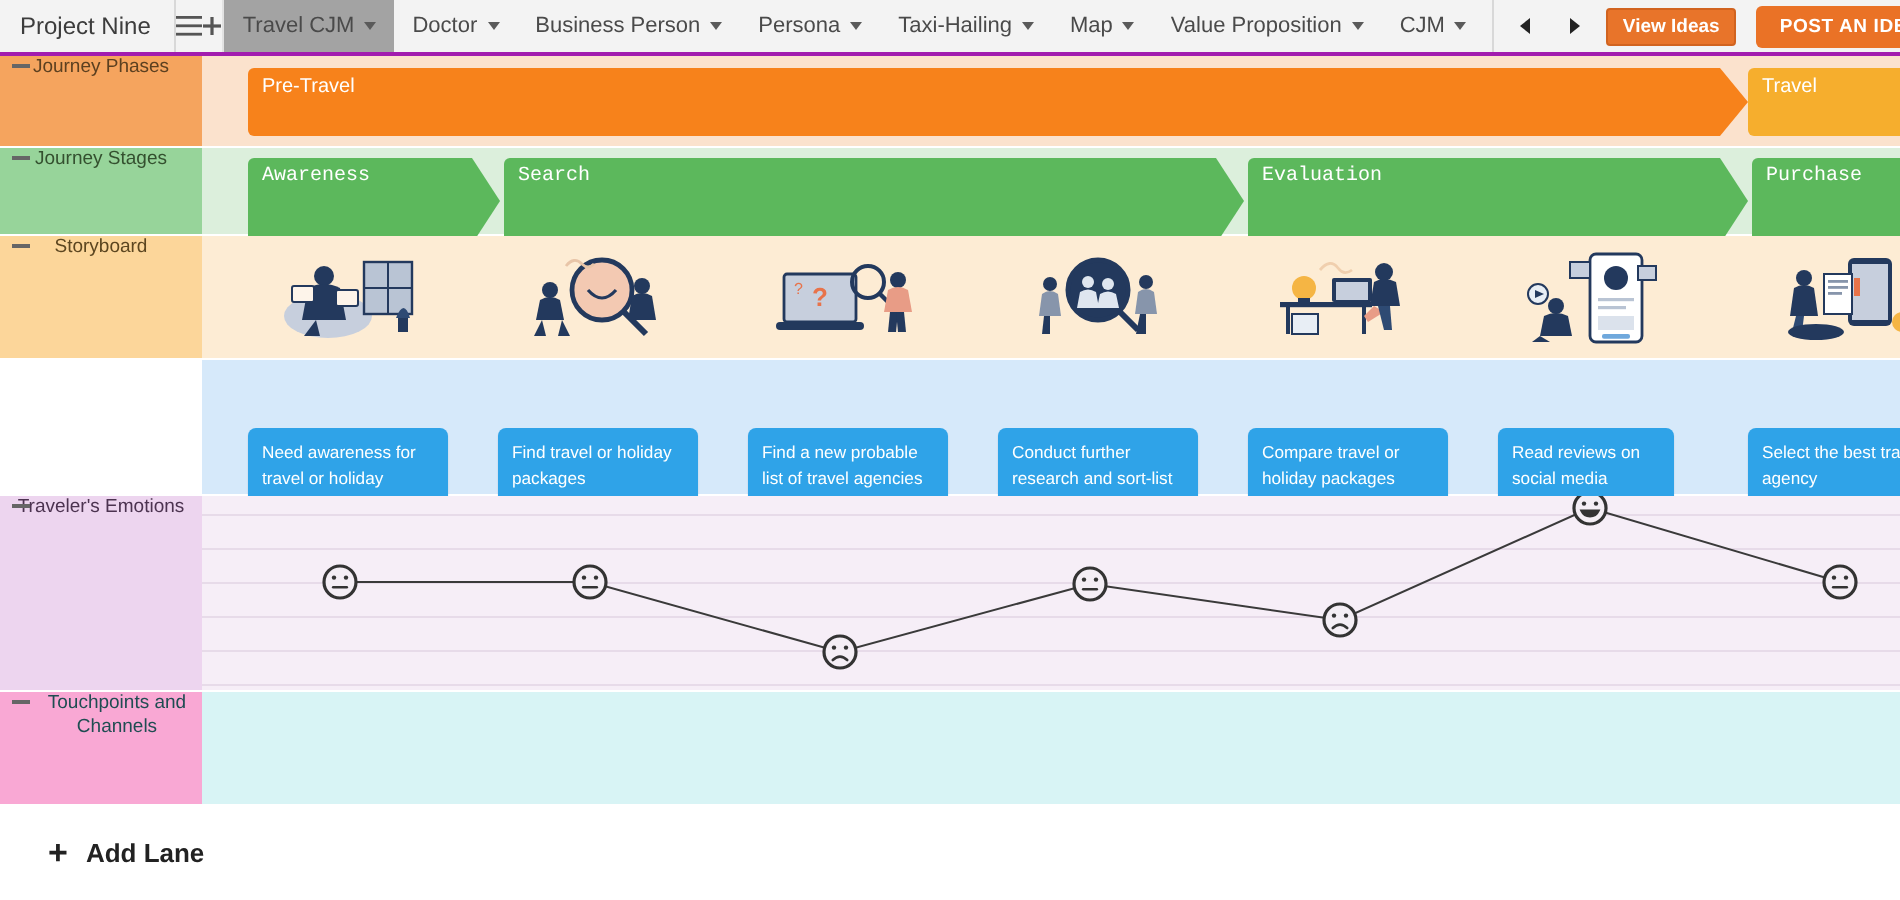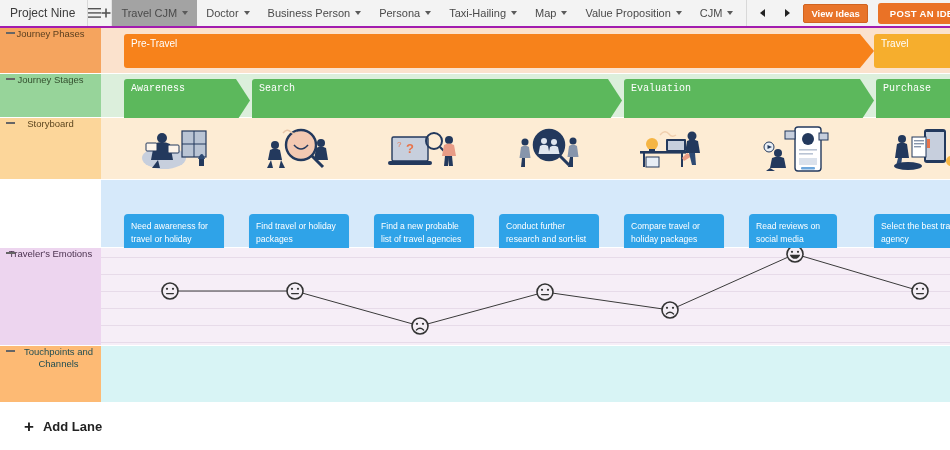--- a/index.html
+++ b/index.html
@@ -131,21 +131,21 @@
   .lane-acts .lane-head { background: #62b2ef; color: #1d3e5c; }
   .lane-acts .lane-body { background: #d6e9fa; }
 
   
   .lane-emo { height: 98px; }
   .lane-emo .lane-head { background: #edd5ef; color: #4c3350; }
   .lane-emo .lane-body { background: #f6eef7; }
 
   
   .lane-touch { height: 57px; }
-  .lane-touch .lane-head { background: #fdba74; color: #1f4d52; padding-left: 22px; }
+  .lane-touch .lane-head { background: #f9a8d4; color: #1f4d52; padding-left: 22px; }
   .lane-touch .lane-body { background: #d8f4f5; }
 
   
   .chev {
     position: absolute; top: 6px;
     height: 34px;
     color: #ffffff;
     font-size: 10px;
     padding: 4px 0 0 7px;
     border-radius: 3px;

